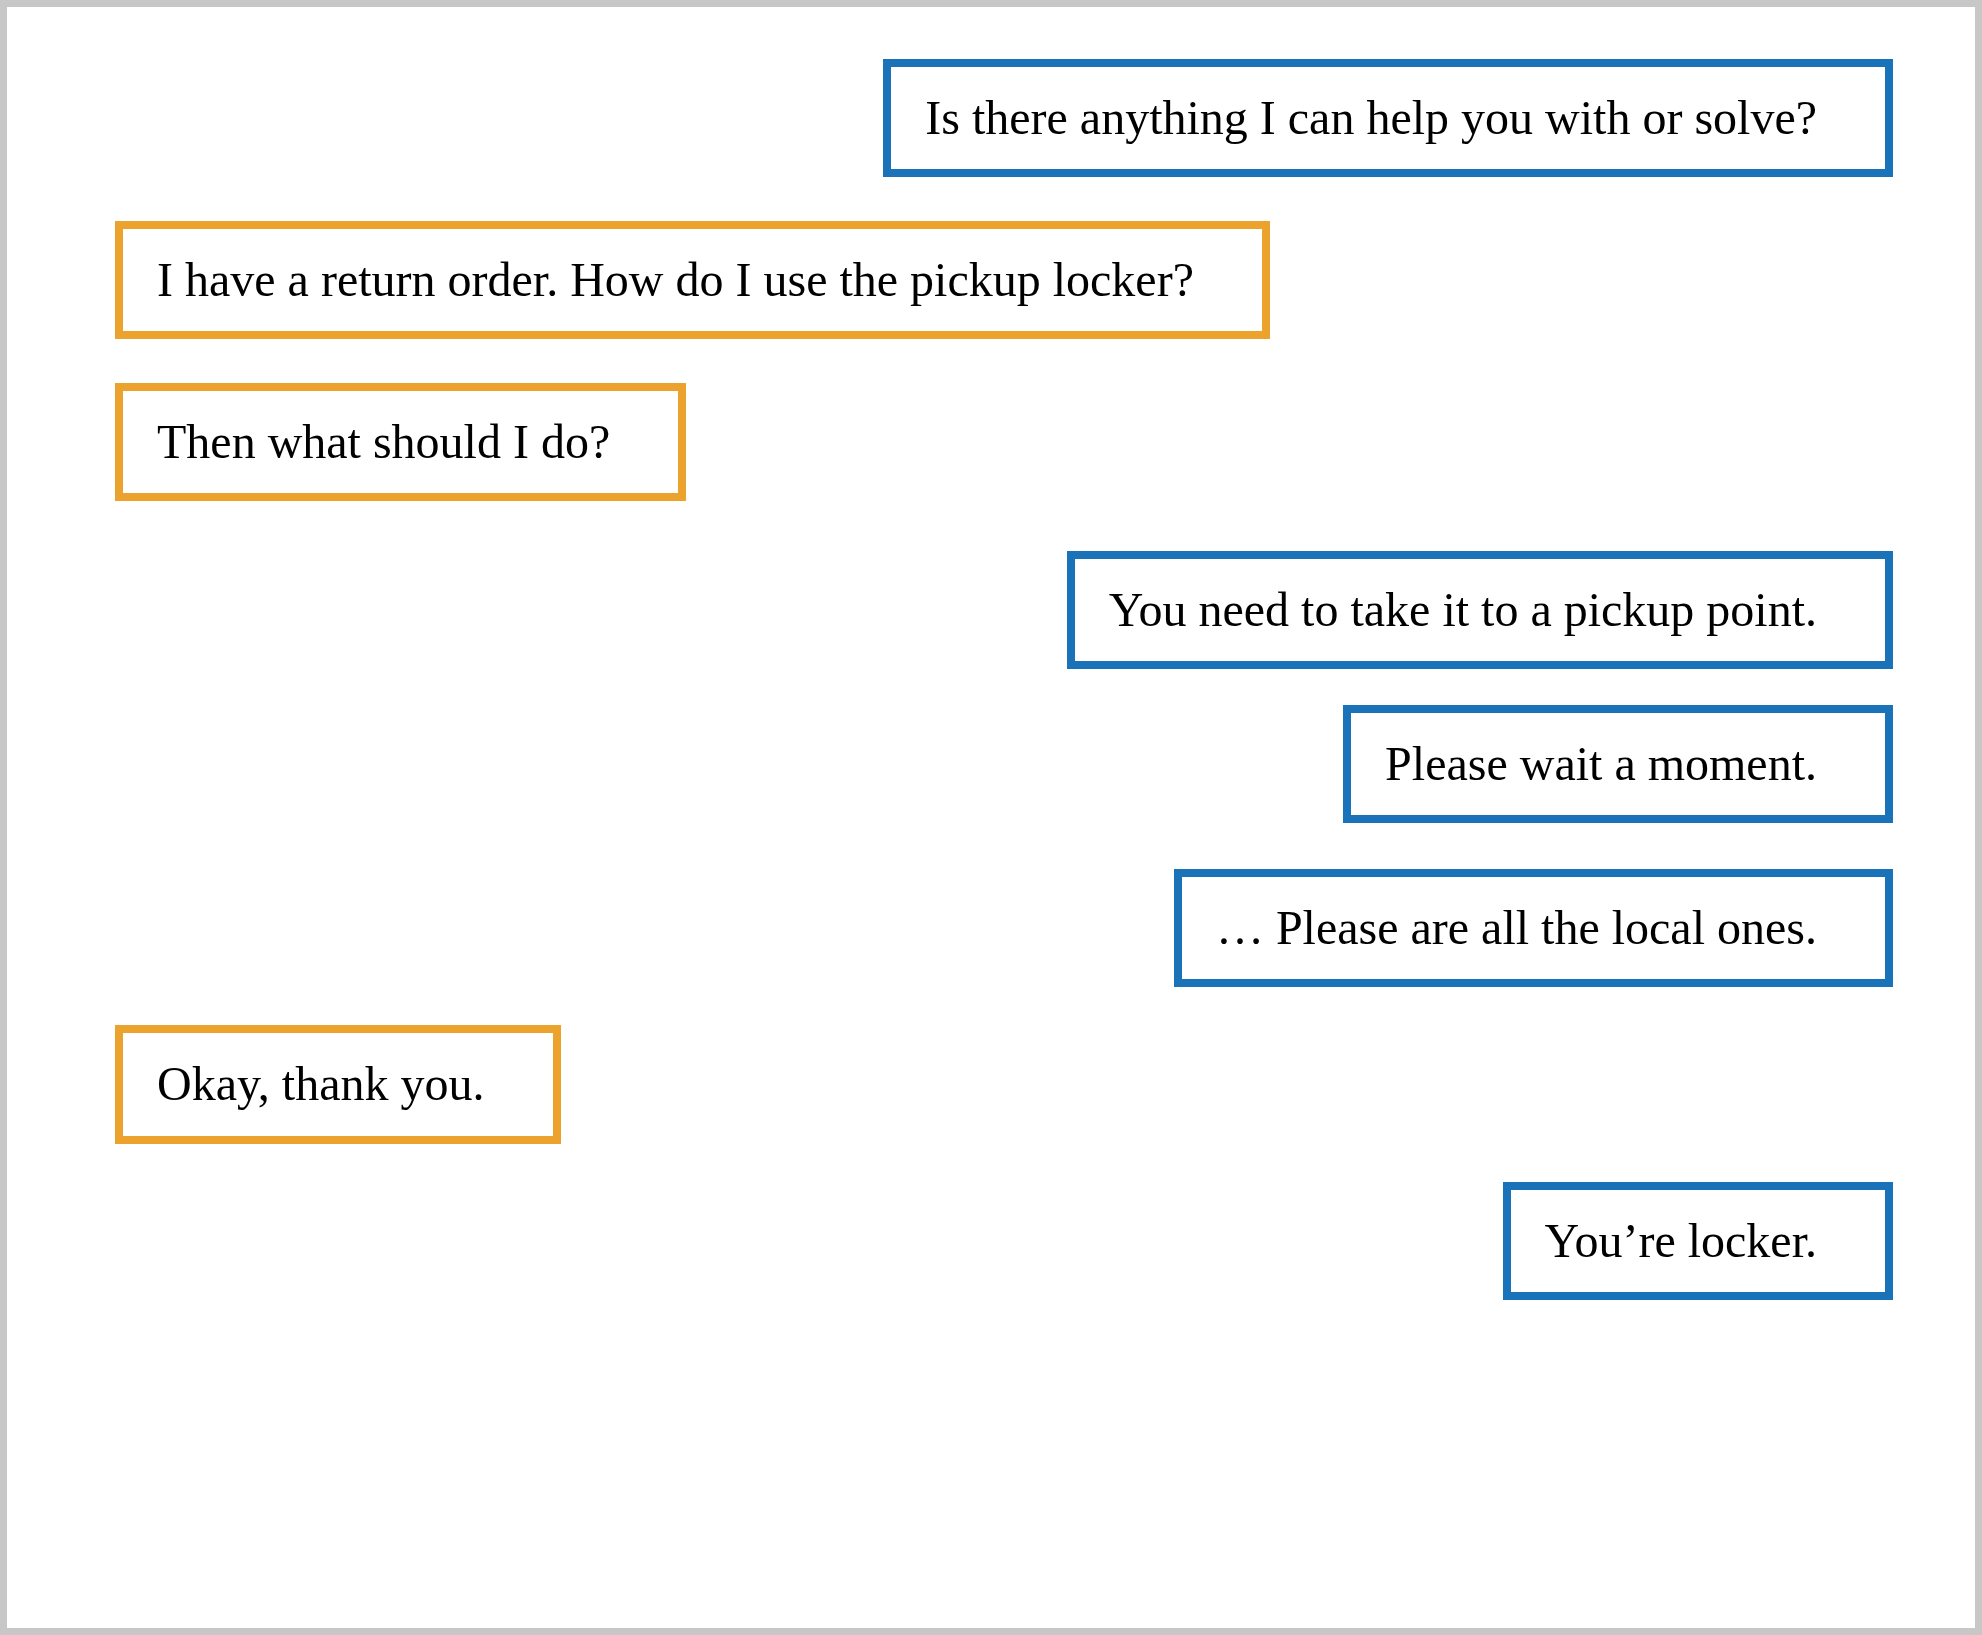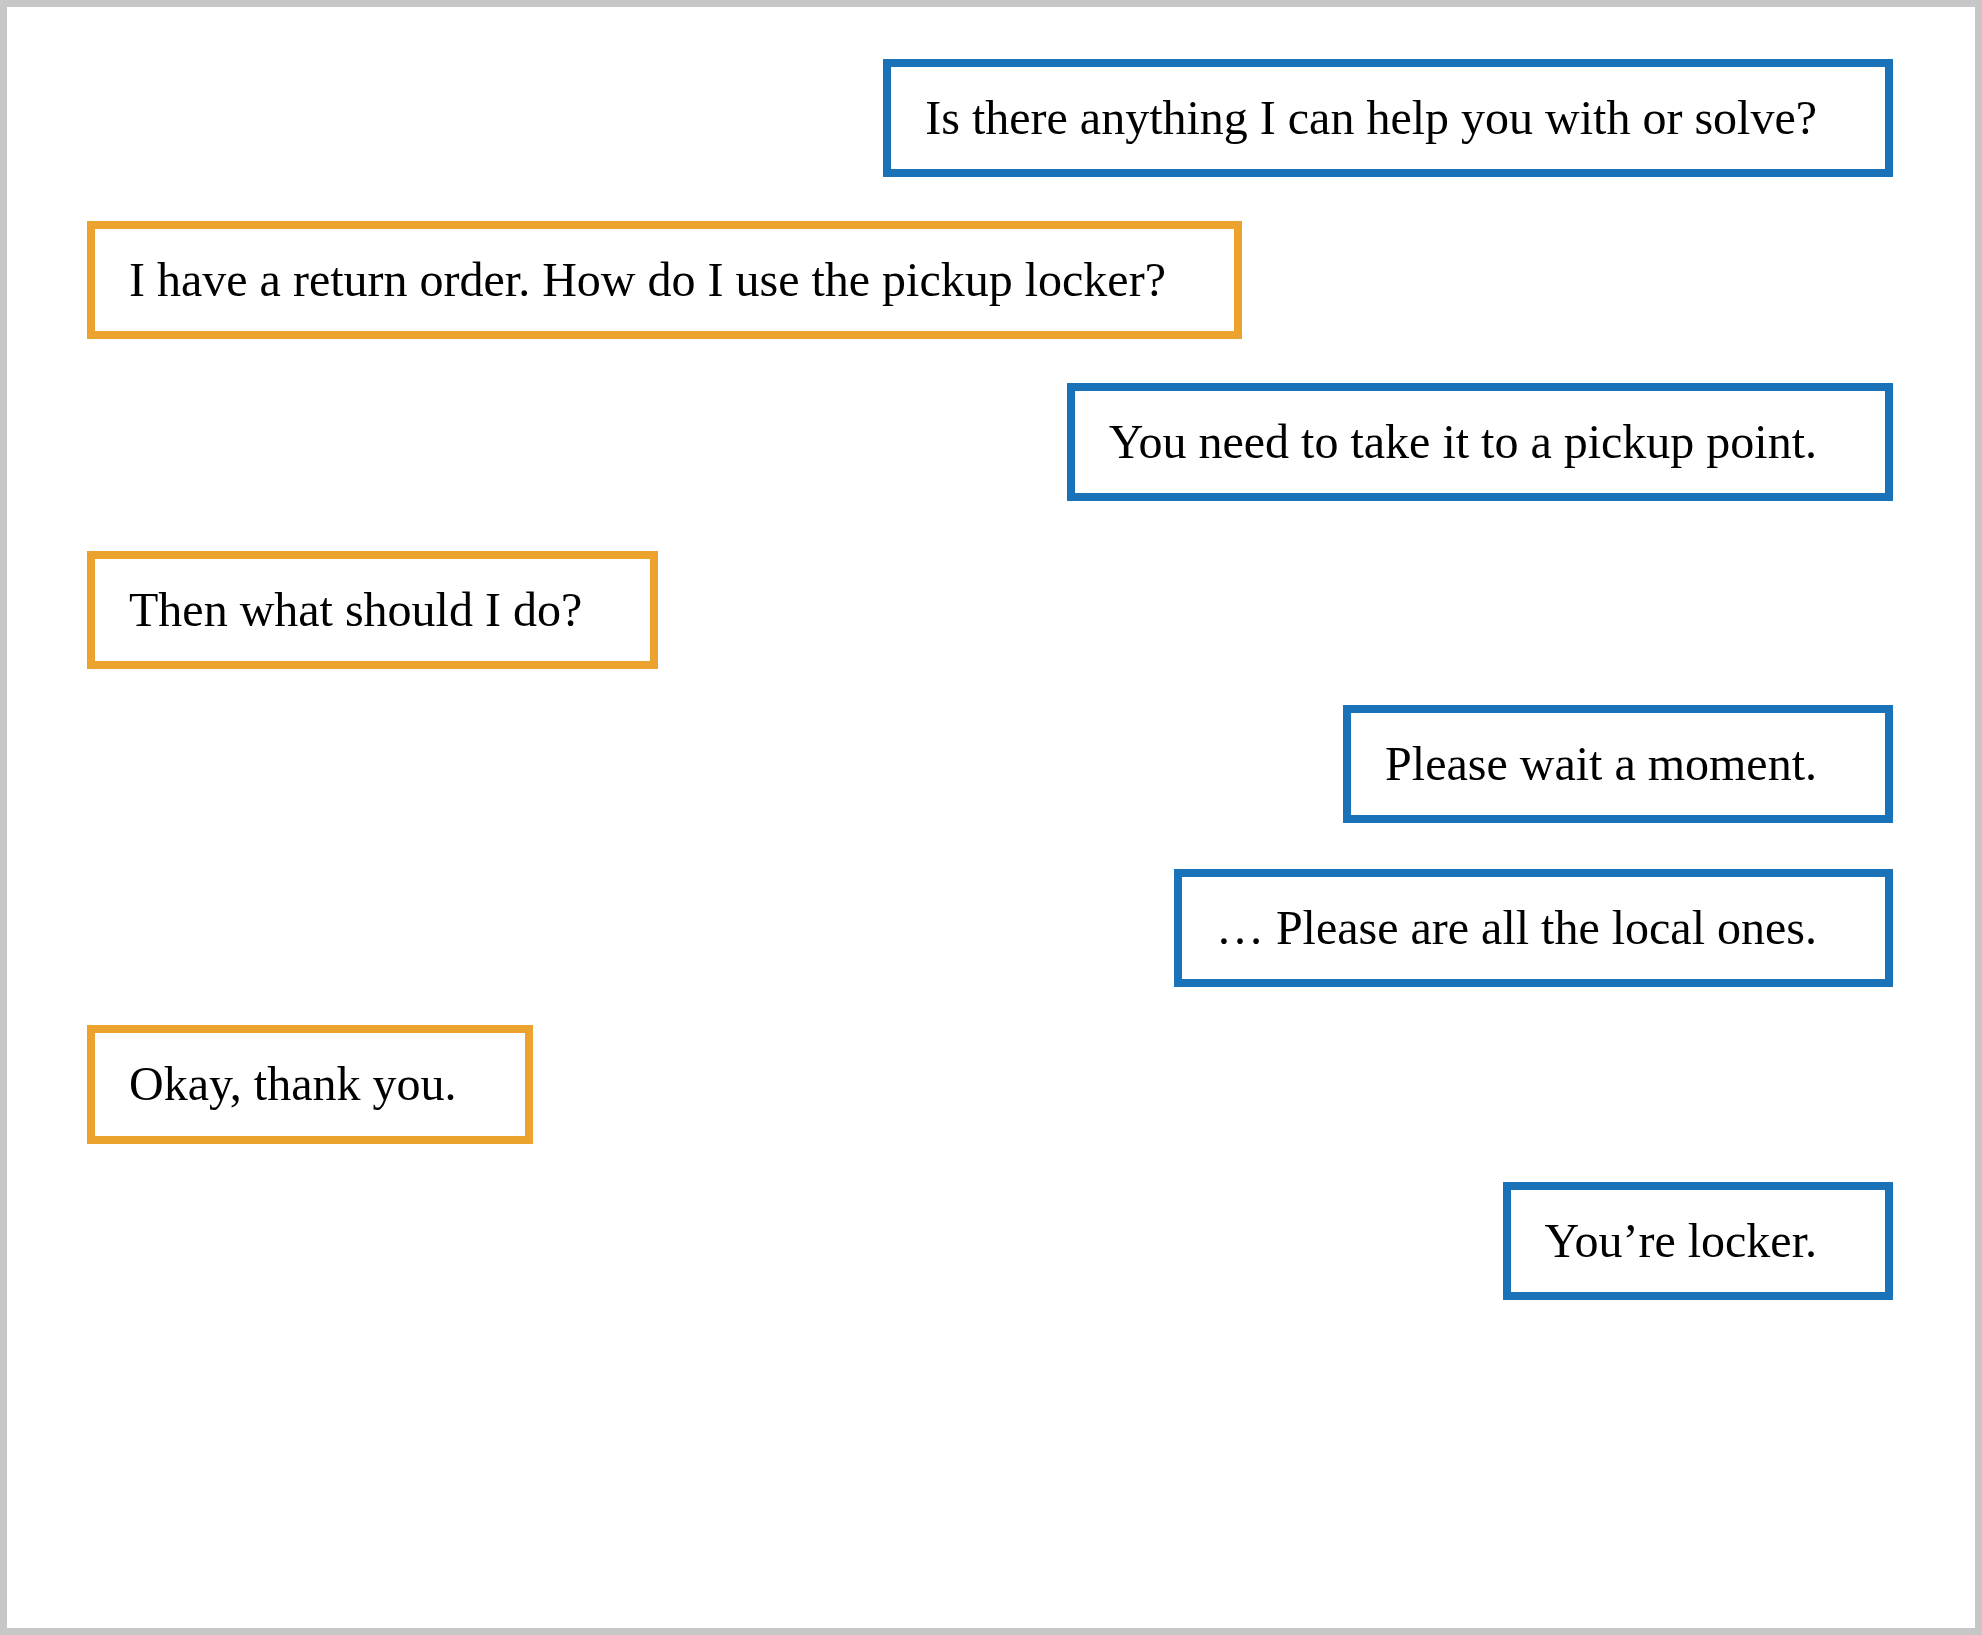--- a/index.html
+++ b/index.html
@@ -37,21 +37,21 @@
     display: inline-block;
     box-sizing: border-box;
     background: #ffffff;
     border: 8px solid #0f172a;
     padding: 22px 68px 22px 34px;
     font-size: 48px;
     line-height: 1.21;
     white-space: nowrap;
   }
   .bubble.agent    { border-color: #1a72b8; }
-  .bubble.customer { border-color: #eca32e; }
+  .bubble.customer { border-color: #eca32e; margin-left: 28px; }
 
   
   .row:nth-child(1) { margin-bottom: 44px; }
   .row:nth-child(2) { margin-bottom: 44px; }
   .row:nth-child(3) { margin-bottom: 50px; }
   .row:nth-child(4) { margin-bottom: 36px; }
   .row:nth-child(5) { margin-bottom: 46px; }
   .row:nth-child(6) { margin-bottom: 38px; }
   .row:nth-child(7) { margin-bottom: 38px; }
   .row:nth-child(8) { margin-bottom: 26px; }
@@ -65,26 +65,26 @@
 
     <div class="row right">
       <div class="bubble agent">Is there anything I can help you with or solve?</div>
     </div>
 
     <div class="row left">
       <div class="bubble customer">I have a return order. How do I use the pickup locker?</div>
     </div>
 
 
+    <div class="row left">
+      <div class="bubble customer">Then what should I do?</div>
+    </div>
+
     <div class="row right">
       <div class="bubble agent">You need to take it to a pickup point.</div>
-    </div>
-
-    <div class="row left">
-      <div class="bubble customer">Then what should I do?</div>
     </div>
 
 
     <div class="row right">
       <div class="bubble agent">Please wait a moment.</div>
     </div>
 
     <div class="row right">
       <div class="bubble agent">… Please are all the local ones.</div>
     </div>

